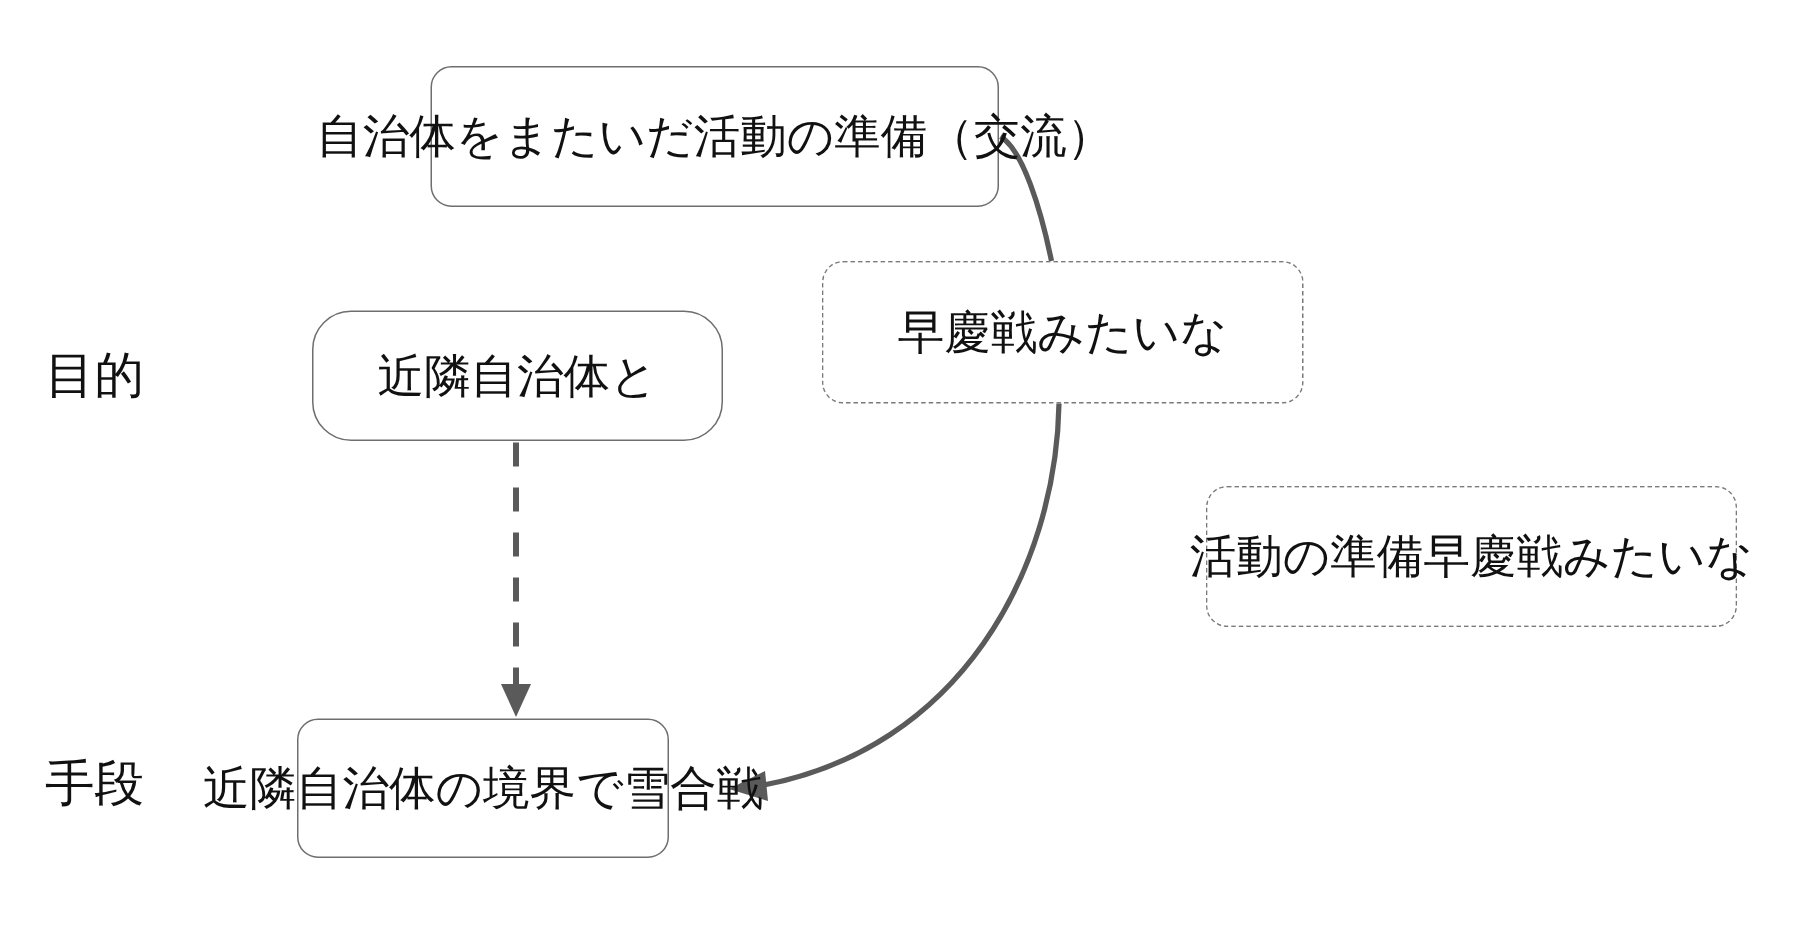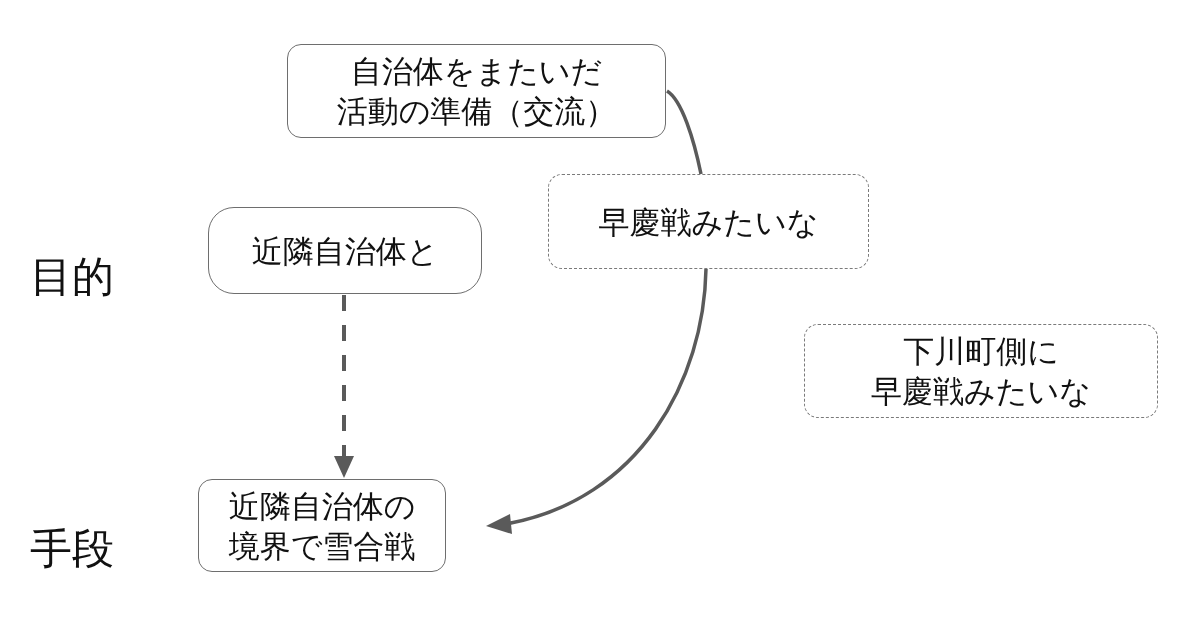--- a/index.html
+++ b/index.html
@@ -22,44 +22,43 @@
       width: 1200px;
       height: 618px;
       pointer-events: none;
     }
     .node {
       position: absolute;
       box-sizing: border-box;
       background: #ffffff;
       border-radius: 14px;
       display: flex;
-      flex-direction: column;
+      flex-direction: row;
       align-items: center;
       justify-content: center;
       text-align: left;
       font-size: 31px;
       line-height: 40px;
       letter-spacing: 0px;
       white-space: nowrap;
     }
     .node.solid {
       border: 1.5px solid #6e6e6e;
     }
     .node.dashed {
       border: 1.5px dashed #7a7a7a;
     }
     .node .line {
       display: block;
     }
     .row-label {
       position: absolute;
-      font-size: 42px;
+      font-size: 33px;
       line-height: 40px;
       white-space: nowrap;
-      margin-top: 27px;
     }
     #node-prep { left: 287px; top: 44px; width: 379px; height: 94px; }
     #node-soukei { left: 548px; top: 174px; width: 321px; height: 95px; }
     #node-goal { left: 208px; top: 207px; width: 274px; height: 87px; border-radius: 26px; }
     #node-means { left: 198px; top: 479px; width: 248px; height: 93px; }
     #node-note { left: 804px; top: 324px; width: 354px; height: 94px; }
     #label-goal { left: 30px; top: 230px; }
     #label-means { left: 30px; top: 502px; }
   </style>
 </head>
@@ -96,15 +95,15 @@
 <div class="node solid" id="node-goal">
   <span class="line">近隣自治体と</span>
 </div>
 
 <div class="node solid" id="node-means">
   <span class="line">近隣自治体の</span>
   <span class="line">境界で雪合戦</span>
 </div>
 
 <div class="node dashed" id="node-note">
-  <span class="line">下川町側に</span>
+  <span class="line">活動の準備</span>
   <span class="line">早慶戦みたいな</span>
 </div>
 
 </body></html>

